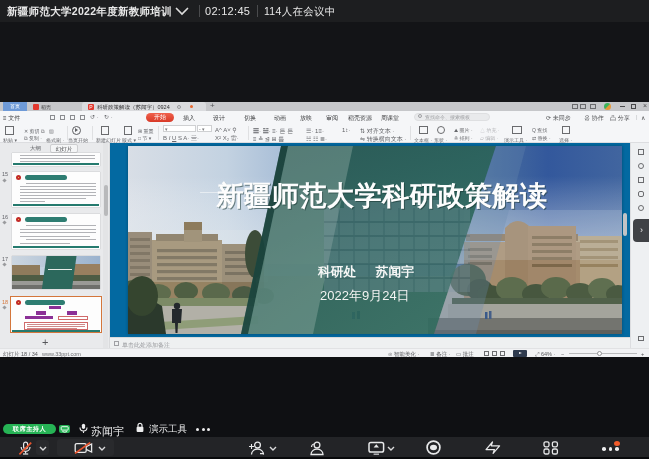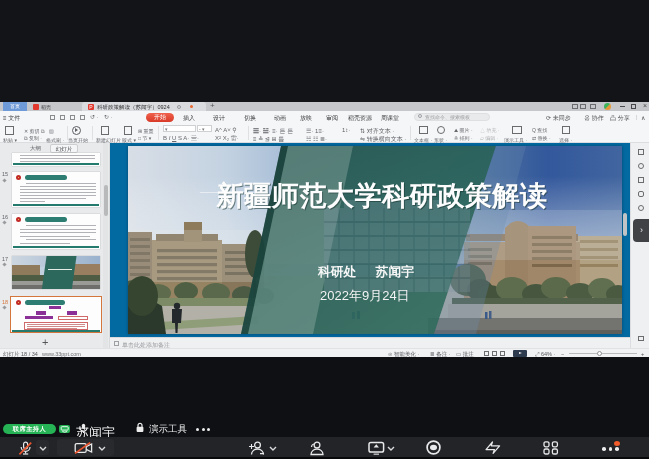--- a/index.html
+++ b/index.html
@@ -37,20 +37,30 @@
 
 #botarea { position:absolute; left:0; top:357px; width:649px; height:102px; background:#0f1013; }
 #bottoolbar { position:absolute; left:0; top:80px; width:649px; height:20px; background:#232427; }
 #botblack { position:absolute; left:0; top:100px; width:649px; height:2px; background:#08090b; }
 .wt { color:#ededee; }
 </style>
 </head>
 <body>
 <div id="stage">
 
+  <div id="topbar">
+    <div class="t" style="left:7px;">新疆师范大学2022年度新教师培训</div>
+    <svg class="abs" style="left:174px;top:7px;" width="16" height="9" viewBox="0 0 16 9">
+        <path d="M2.5 1.5 L8 7 L13.5 1.5" stroke="#dcdcdc" stroke-width="1.7" fill="none" stroke-linecap="round"></path>
+      </svg>
+    <div class="sep" style="left:199px;"></div>
+    <div class="t" style="left:205px;font-weight:normal;font-size:11px;">02:12:45</div>
+    <div class="sep" style="left:257px;"></div>
+    <div class="t" style="left:264px;font-weight:normal;">114人在会议中</div>
+  </div>
 
   <div id="wps">
     <div id="tabbar">
       <div class="abs" style="left:3px;top:0;width:24px;height:9px;background:#6e9ad7;color:#fff;font-size:5px;text-align:center;line-height:9px;">首页</div>
       <div class="abs" style="left:33px;top:1.5px;width:6px;height:6px;background:#e2382e;border-radius:1px;"></div>
       <div class="abs" style="left:41px;top:1.5px;font-size:5px;color:#3b3b3d;">稻壳</div>
       <div class="abs" style="left:82px;top:0;width:124px;height:9px;background:#dadbde;border-radius:3px 3px 0 0;"></div>
       <div class="abs" style="left:88px;top:1.5px;width:6px;height:6px;background:#e2382e;border-radius:1px;color:#fff;font-size:5px;text-align:center;line-height:6px;">P</div>
       <div class="abs" style="left:97px;top:1.8px;font-size:5.5px;color:#2f2f31;">科研政策解读（苏闻宇）0924</div>
       <div class="abs" style="left:177px;top:2.5px;width:4px;height:4px;border:1px solid #98999c;border-radius:50%;"></div>
@@ -406,21 +416,21 @@
       <svg style="display:block;" width="11.5" height="8.5" viewBox="0 0 11.5 8.5">
           <rect x="2.2" y="1.7" width="7" height="3.4" rx="0.8" fill="none" stroke="#fff" stroke-width="0.9"></rect>
           <path d="M3.4,6.5 Q5.75,7.9 8.1,6.5" fill="none" stroke="#fff" stroke-width="0.9"></path>
         </svg>
     </div>
     <svg class="abs" style="left:79px;top:65.5px;" width="9" height="11" viewBox="0 0 9 11">
       <rect x="2.9" y="0.7" width="3.2" height="5.2" rx="1.6" fill="#ededee"></rect>
       <path d="M1,4.5 a3.5,3.5 0 0 0 7,0" fill="none" stroke="#ededee" stroke-width="1.1"></path>
       <line x1="4.5" y1="8.2" x2="4.5" y2="10" stroke="#ededee" stroke-width="1.1"></line>
     </svg>
-    <div class="abs wt" style="left:76px;top:66.5px;font-size:13px;">苏闻宇</div>
+    <div class="abs wt" style="left:91px;top:66.5px;font-size:11px;">苏闻宇</div>
     <svg class="abs" style="left:135px;top:65px;" width="10" height="10.5" viewBox="0 0 10 10.5">
       <path d="M3,5 V3.4 a2,2 0 0 1 4,0 V5" fill="none" stroke="#ededee" stroke-width="1.2"></path>
       <rect x="1.6" y="4.7" width="6.8" height="5.2" rx="1" fill="#ededee"></rect>
     </svg>
     <div class="abs wt" style="left:149px;top:66px;font-size:9.5px;">演示工具</div>
     <div class="abs" style="left:196px;top:70.5px;width:3px;height:3px;border-radius:50%;background:#ededee;"></div>
     <div class="abs" style="left:201.5px;top:70.5px;width:3px;height:3px;border-radius:50%;background:#ededee;"></div>
     <div class="abs" style="left:207px;top:70.5px;width:3px;height:3px;border-radius:50%;background:#ededee;"></div>
 
     <div id="bottoolbar"></div>

